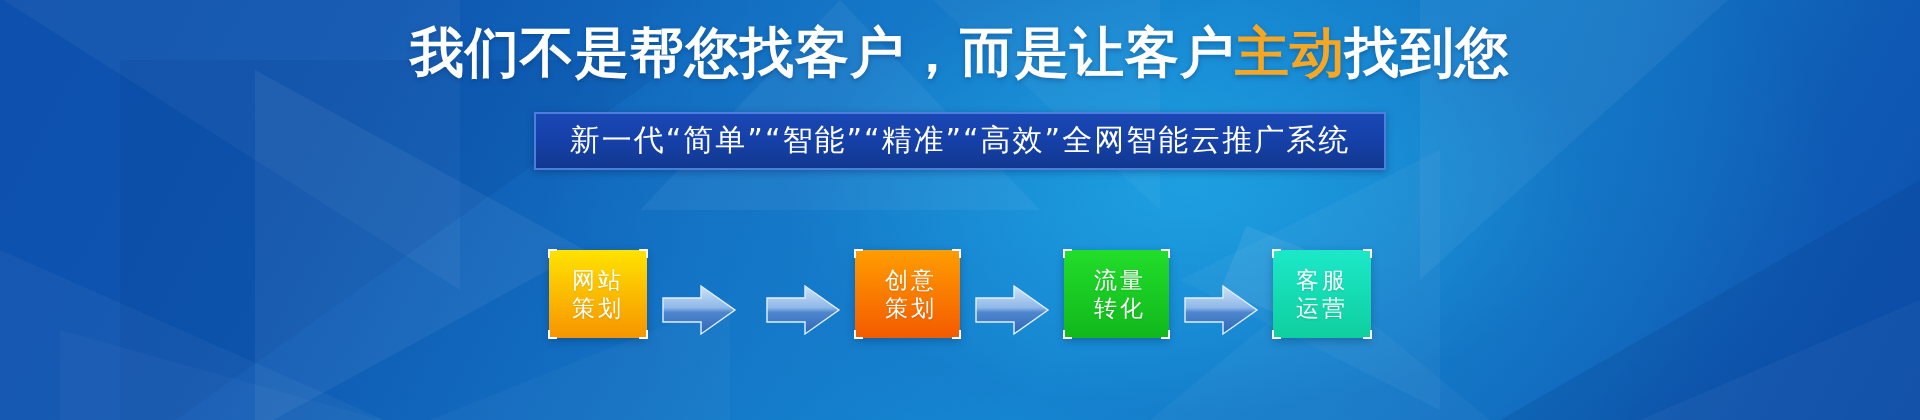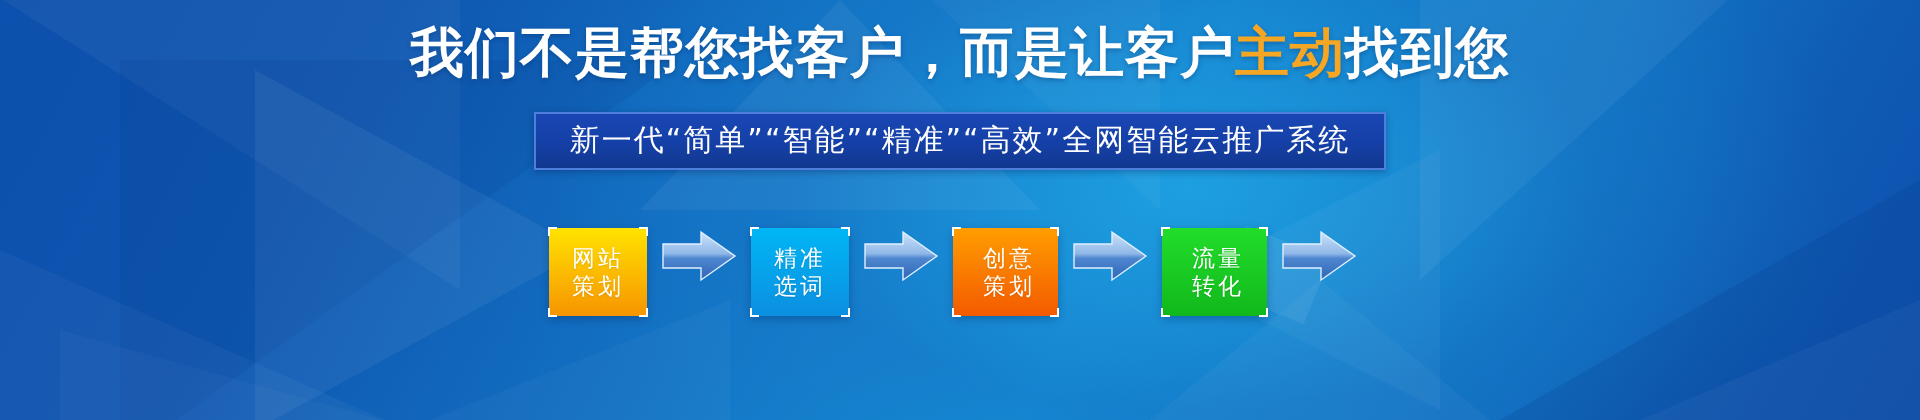--- a/index.html
+++ b/index.html
@@ -48,21 +48,21 @@
     border:2px solid #4d7ede;
     color:#ffffff;font-size:30px;letter-spacing:2px;line-height:36px;
     white-space:nowrap;
     font-family:"DejaVu Sans","Liberation Sans",sans-serif;
     box-shadow:0 2px 7px rgba(0,30,80,0.35);
   }
 
   
   .flow{
     position:absolute;top:228px;left:0;width:1920px;height:110px;
-    display:flex;align-items:flex-start;justify-content:center;
+    display:flex;align-items:flex-end;justify-content:center;
   }
   .step{
     position:relative;
     width:98px;height:88px;
     display:flex;flex-direction:column;align-items:center;justify-content:center;
     color:#ffffff;font-size:23px;line-height:28px;letter-spacing:3px;
     font-family:"DejaVu Sans","Liberation Sans",sans-serif;
     box-shadow:0 3px 8px rgba(0,30,80,0.3);
     text-shadow:0 1px 2px rgba(0,0,0,0.12);
   }
@@ -138,30 +138,20 @@
                 <stop offset="45%" stop-color="#8fb8e8"></stop>
               <stop offset="55%" stop-color="#4e86cf"></stop>
                 <stop offset="100%" stop-color="#2f66b6"></stop>
             </linearGradient>
           </defs>
           <polygon points="2,16 40,16 40,4 74,28 40,52 40,40 2,40" fill="url(#ag1)" stroke="#dff0ff" stroke-width="1.4"></polygon>
         </svg>
       </span>
     </div>
 
-    <div class="step" id="step1" style="background: linear-gradient(rgb(0, 182, 245) 0%, rgb(11, 143, 224) 100%);">
-      <span class="tick tl-v"></span>
-        <span class="tick tr-h"></span>
-        <span class="tick tr-v"></span>
-      <span class="tick bl-h"></span>
-        <span class="tick bl-v"></span>
-        <span class="tick br-v"></span>
-      <span class="ln">精准</span>
-      <span class="ln">选词</span>
-    </div>
 
     <div class="arrow">
       <span>
         <svg width="76" height="56" viewBox="0 0 76 56">
           <polygon points="2,16 40,16 40,4 74,28 40,52 40,40 2,40" fill="url(#ag1)" stroke="#dff0ff" stroke-width="1.4"></polygon>
         </svg>
       </span>
     </div>
 
     <div class="step" id="step2" style="background: linear-gradient(rgb(255, 157, 0) 0%, rgb(244, 90, 0) 100%); padding-left: 7px;">
@@ -195,15 +185,25 @@
     </div>
 
     <div class="arrow">
       <span>
         <svg width="76" height="56" viewBox="0 0 76 56">
           <polygon points="2,16 40,16 40,4 74,28 40,52 40,40 2,40" fill="url(#ag1)" stroke="#dff0ff" stroke-width="1.4"></polygon>
         </svg>
       </span>
     </div>
 
+    <div class="step" id="step4" style="background: linear-gradient(rgb(28, 232, 200) 0%, rgb(15, 207, 158) 100%);">
+      <span class="tick tl-v"></span>
+        <span class="tick tr-h"></span>
+        <span class="tick tr-v"></span>
+      <span class="tick bl-h"></span>
+        <span class="tick bl-v"></span>
+        <span class="tick br-v"></span>
+      <span class="ln">客服</span>
+      <span class="ln">运营</span>
+    </div>
 
   </div>
 </div>
 
 </body></html>

